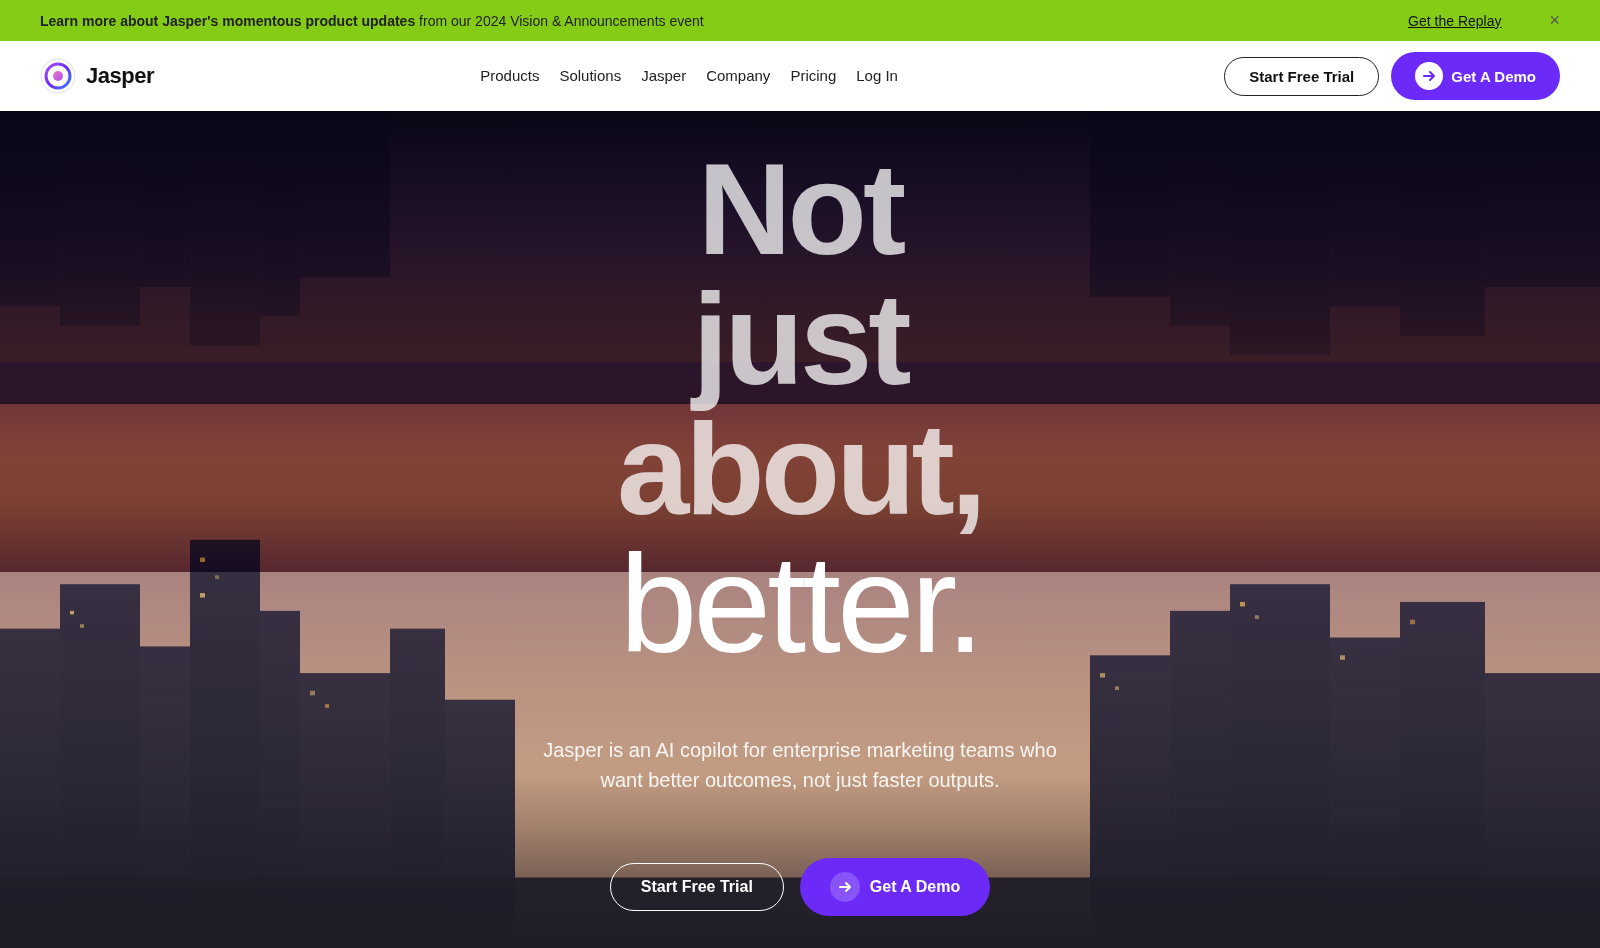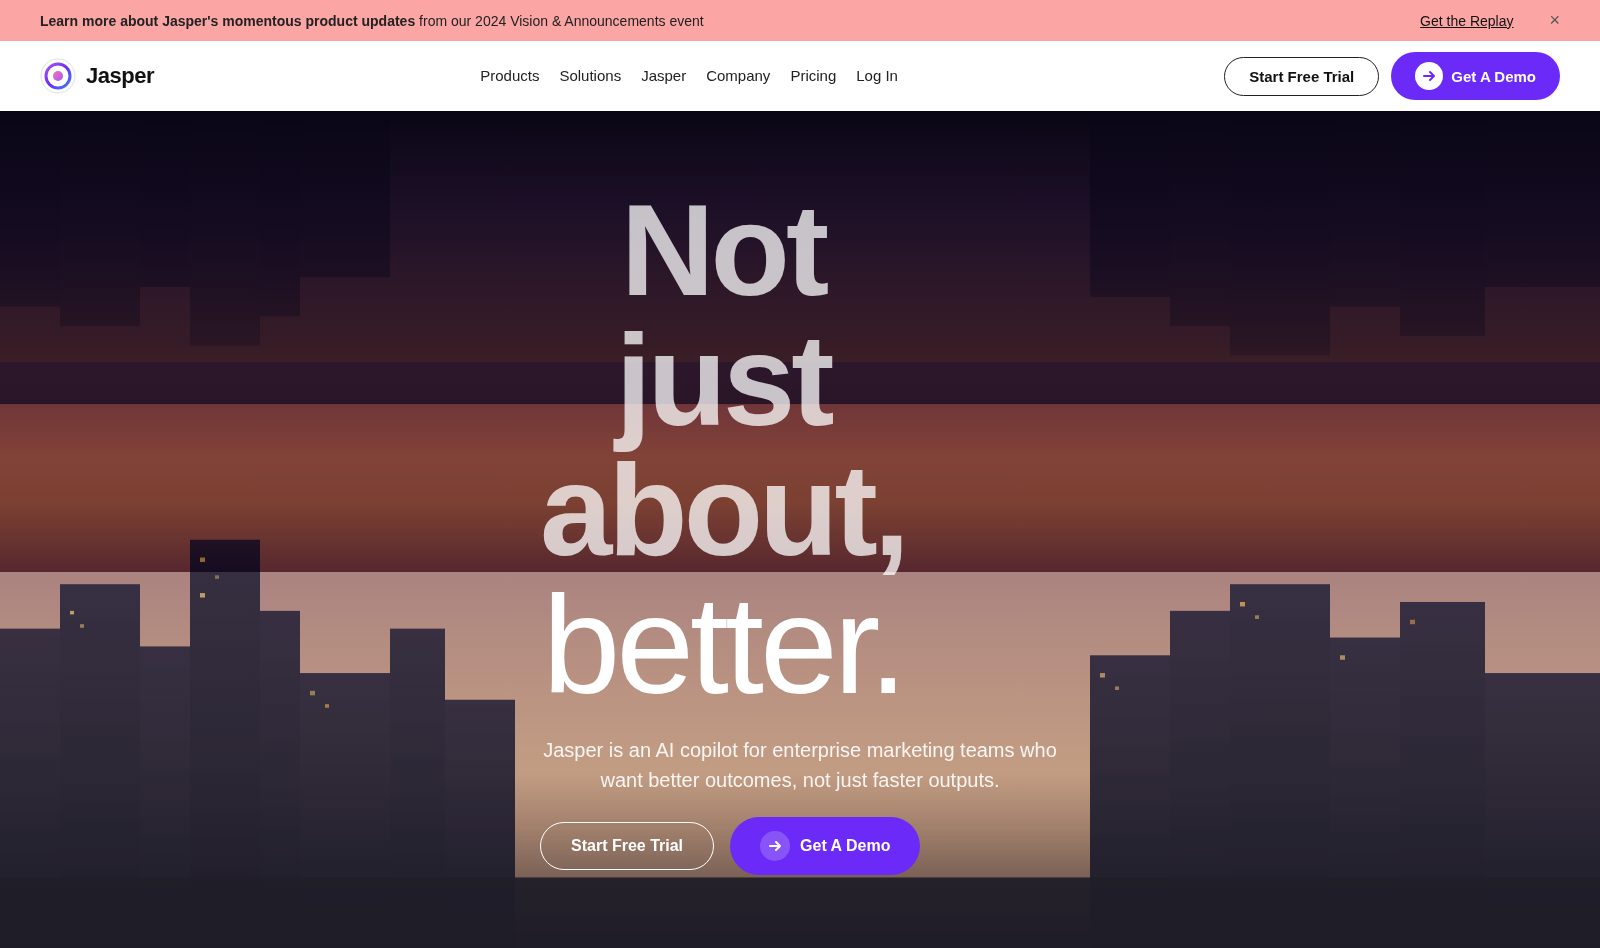--- a/index.html
+++ b/index.html
@@ -1,20 +1,20 @@
 <!DOCTYPE html>
 <html><head>
   <meta charset="utf-8">
   <style>
     * { margin: 0; padding: 0; box-sizing: border-box; }
     body { width: 1600px; height: 948px; overflow: hidden; font-family: -apple-system, BlinkMacSystemFont, 'Segoe UI', sans-serif; }
 
     
     .announcement-bar {
-      background: #fca5a5;
+      background: #84cc16;
       padding: 10px 40px;
       display: flex;
       align-items: center;
       justify-content: space-between;
       font-size: 14px;
       color: #222;
       position: relative;
       z-index: 100;
     }
     .announcement-bar .text-bold { font-weight: 700; }
@@ -28,21 +28,21 @@
       background: none;
       border: none;
       font-size: 18px;
       cursor: pointer;
       color: #555;
       margin-left: 20px;
     }
     .announcement-right {
       display: flex;
       align-items: center;
-      gap: 16px;
+      gap: 28px;
     }
 
     
     .navbar {
       background: #fff;
       padding: 8px 40px;
       height: 70px;
       display: flex;
       align-items: center;
       justify-content: space-between;
@@ -139,22 +139,23 @@
       height: 55%;
       background: linear-gradient(180deg, #1a1228 0%, #3d2240 20%, #7a3d35 50%, #b85a30 65%, #c97035 75%, #a06030 85%, #2a1530 100%);
     }
 
     .hero-content {
       position: relative;
       z-index: 10;
       text-align: center;
       display: flex;
       flex-direction: column;
-      align-items: flex-start;
+      align-items: center;
       padding: 0 200px;
+      gap: 41px;
     }
     .hero-headline {
       color: rgba(255,255,255,0.75);
       font-size: 130px;
       font-weight: 800;
       line-height: 1.0;
       letter-spacing: -4px;
       margin-bottom: 0;
     }
     .hero-headline-white {

